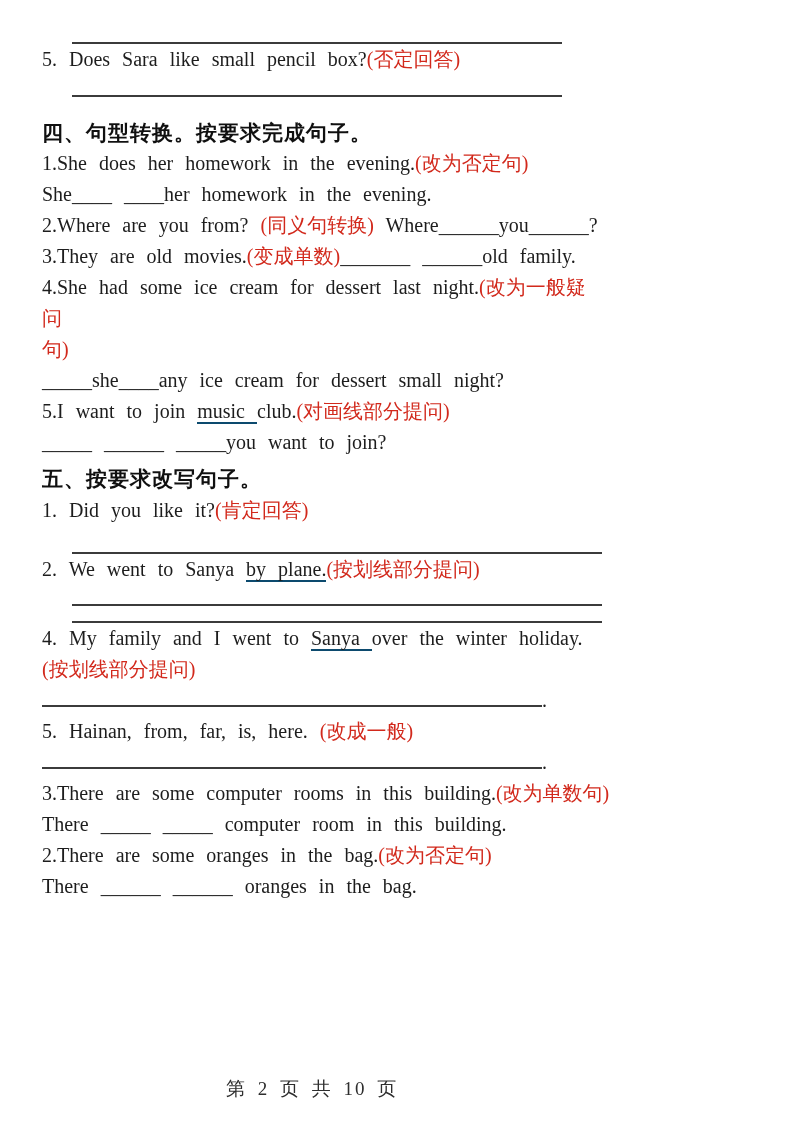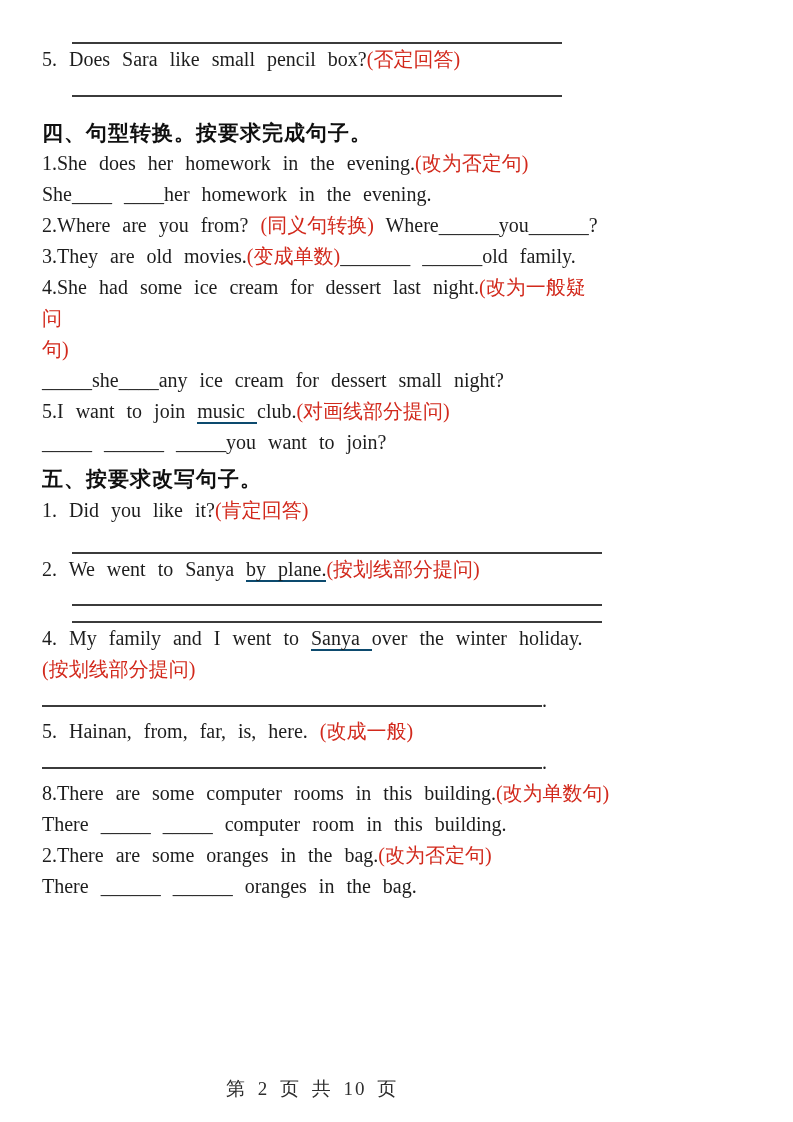--- a/index.html
+++ b/index.html
@@ -108,21 +108,21 @@
 
   <div class="rule w530 ind mt15"></div>
 
   <p class="row ind mt12" style="white-space: normal;"><span>4. My family and I went to </span><span class="u">Sanya </span><span>over the winter holiday.</span><br><span class="zh-req">(按划线部分提问)</span></p>
   <p class="row rule-row ind mt12"><span class="rule-inline w500"></span><span>.</span></p>
 
   <p class="row ind mt14"><span>5. Hainan, from, far, is, here. </span><span class="zh-req">(改成一般)</span></p>
   <p class="row rule-row ind"><span class="rule-inline w500"></span><span>.</span></p>
 
 
-  <p class="row ind mt8"><span>8.There are some computer rooms in this building.</span><span class="zh-req">(改为单数句)</span></p>
+  <p class="row ind mt8"><span>3.There are some computer rooms in this building.</span><span class="zh-req">(改为单数句)</span></p>
   <p class="row ind"><span>There _____ _____ computer room in this building.</span></p>
 
   <p class="row ind"><span>2.There are some oranges in the bag.</span><span class="zh-req">(改为否定句)</span></p>
   <p class="row ind"><span>There ______ ______ oranges in the bag.</span></p>
 
   <div class="footer">第 2 页 共 10 页</div>
 
 </div>
 
 </body></html>

